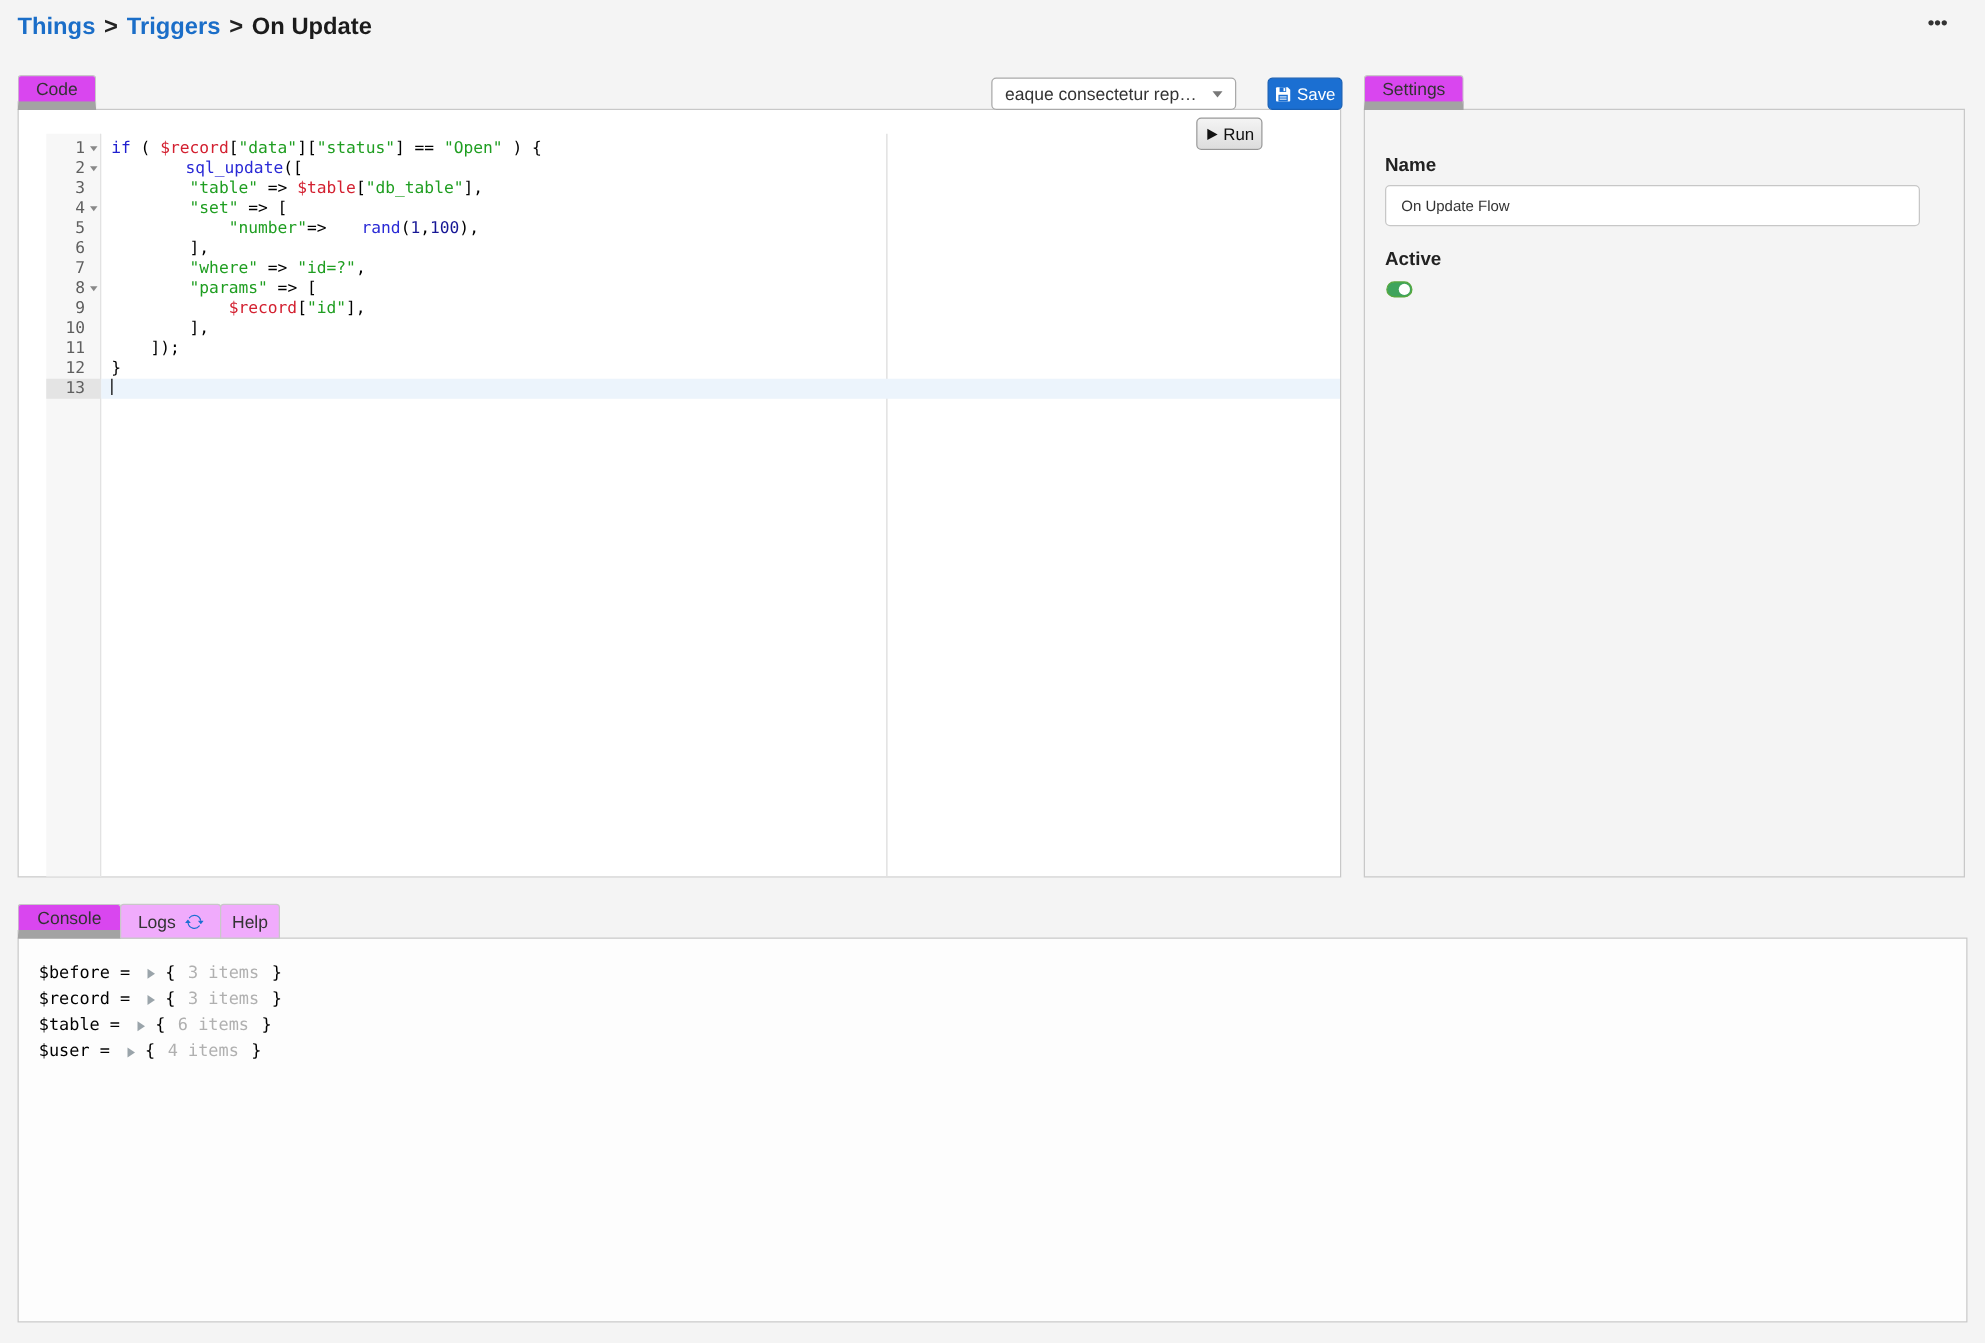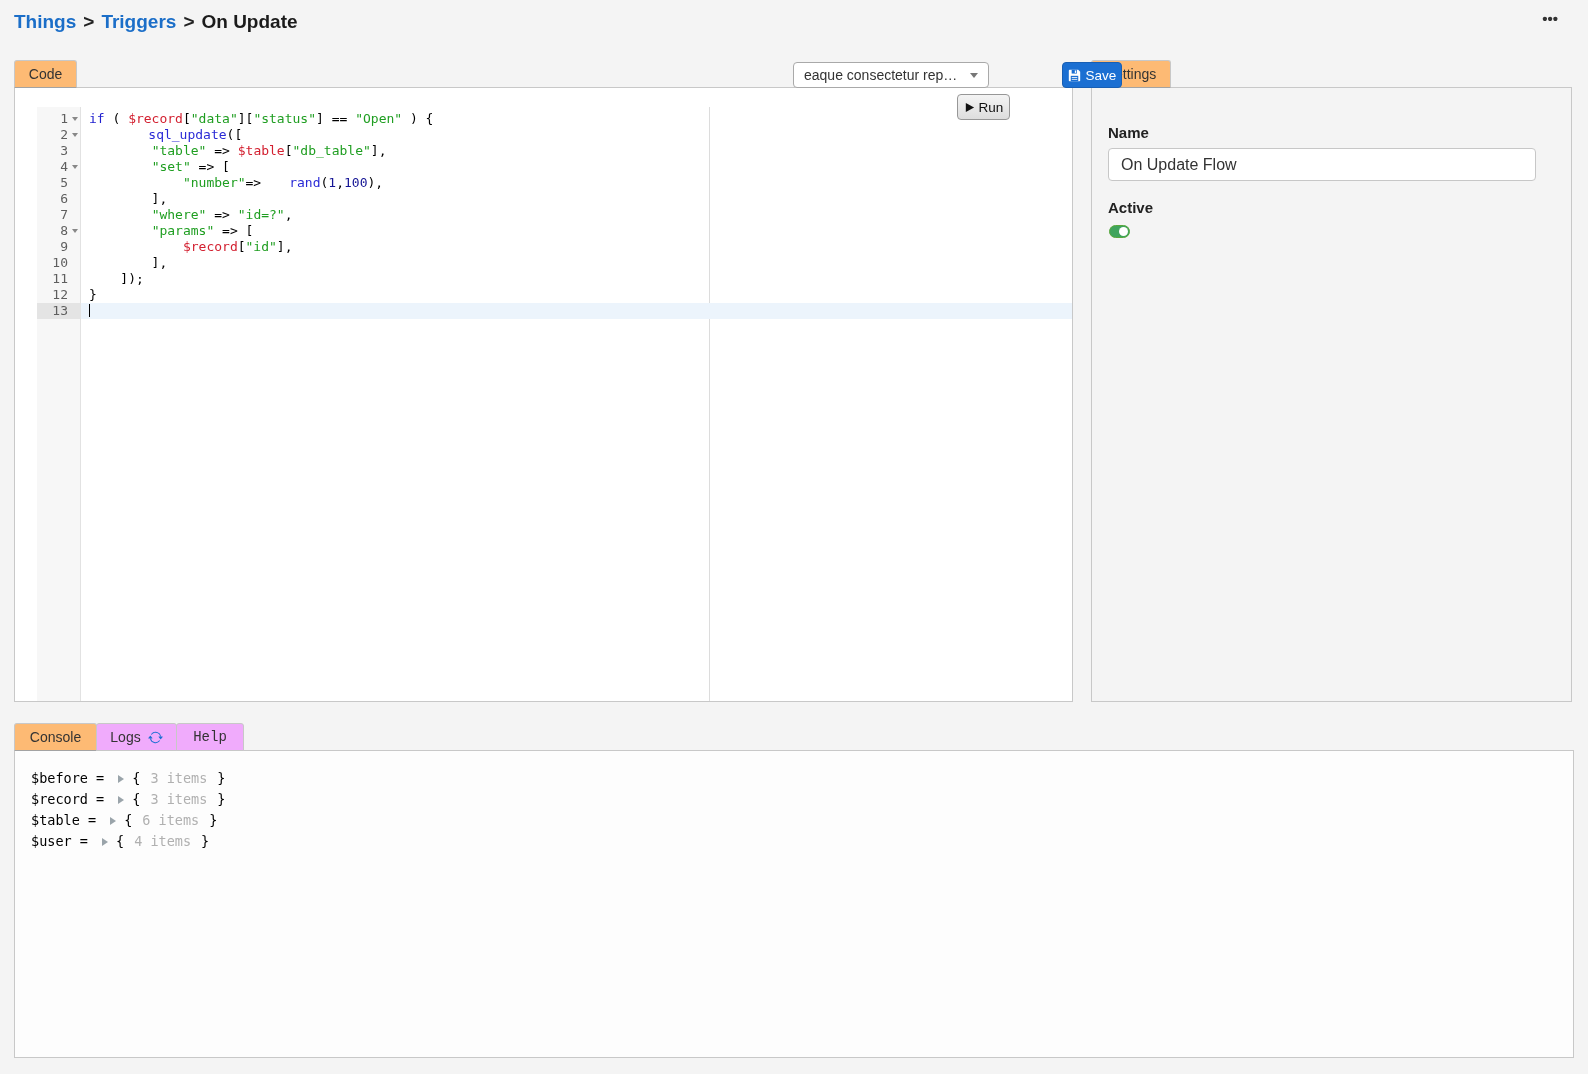--- a/index.html
+++ b/index.html
@@ -12,38 +12,38 @@
   
   .breadcrumb { position:absolute; left:14px; top:11px; font-size:19px; font-weight:bold; }
   .breadcrumb .crumb-link { color:#1b6ec8; cursor:pointer; }
   .breadcrumb .crumb-sep { color:#222; margin:0 7px; }
   .breadcrumb .crumb-current { color:#1b1b1b; }
   .more-menu { position:absolute; right:30px; top:10px; font-size:15px; font-weight:bold;
     color:#333; letter-spacing:0px; cursor:pointer; line-height:18px; }
   
   .tab { position:absolute; height:28px; display:flex; align-items:center; justify-content:center;
     font-size:14px; color:#333; border:1px solid #c8c8c8; border-radius:3px 3px 0 0; z-index:3; cursor:pointer; }
-  .tab.active { background:#fdba74; border-bottom:1px solid #a3a3a3; }
+  .tab.active { background:#d946ef; border-bottom:7px solid #a3a3a3; }
   .tab.inactive { background:#f0abfc; }
   
   .code-tab { left:14px; top:60px; width:63px; }
   .code-panel { position:absolute; left:14px; top:87px; width:1059px; height:615px;
     background:#fff; border:1px solid #c8c8c8; z-index:1; }
   .run-dropdown { position:absolute; left:755px; top:62px; width:196px; height:26px;
     background:#fff; border:1px solid #a9a9a9; border-radius:4px; display:flex; align-items:center;
     font-size:14px; color:#333; padding:0 10px; cursor:pointer; z-index:4;margin-left:38px; }
   .run-dropdown .dd-text { flex:1; white-space:nowrap; overflow:hidden; }
   .caret-down { width:0; height:0; border-left:4.5px solid transparent; border-right:4.5px solid transparent;
     border-top:5px solid #777; margin-left:6px; }
   .run-btn { position:absolute; left:957px; top:62px; width:53px; height:26px;
     background:linear-gradient(#f4f4f4,#dddddd); border:1px solid #979797; border-radius:4px;
     display:flex; align-items:center; justify-content:center; gap:4px; font-size:13.5px; color:#111; cursor:pointer; z-index:4;margin-top:32px; }
   .save-btn { position:absolute; left:1014px; top:62px; width:60px; height:26px;
     background:#1b6fd2; border:1px solid #185fb4; border-radius:4px;
-    display:flex; align-items:center; justify-content:center; gap:5px; font-size:13.5px; color:#fff; cursor:pointer; z-index:4;margin-left:48px; }
+    display:flex; align-items:center; justify-content:center; gap:5px; font-size:13.5px; color:#fff; cursor:pointer; z-index:4; }
   
   .editor { position:absolute; left:22px; top:19px; width:1035px; height:594px;
     font-family:"DejaVu Sans Mono", monospace; font-size:13px; line-height:16px; background:#fff; }
   .gutter-bg { position:absolute; left:0; top:0; bottom:0; width:44px; background:#f7f7f7;
     border-right:1px solid #e2e2e2; }
   .ruler { position:absolute; left:672px; top:0; bottom:0; width:1px; background:#dcdcdc; z-index:2; }
   .lines { position:absolute; left:0; top:4px; right:0; z-index:3; }
   .line { display:flex; height:16px; white-space:pre; }
   .line .gut { width:44px; display:flex; justify-content:flex-end; align-items:center; flex:none; }
   .line .num { color:#5f5f5f; font-size:13px; text-align:right; }
@@ -60,30 +60,30 @@
   .tk-num { color:#161695; }
   .tk-pl  { color:#000; }
   .cursor { display:inline-block; width:0; height:13px; border-left:1.5px solid #000; vertical-align:-2px; }
   
   .settings-tab { left:1091px; top:60px; width:80px; }
   .settings-panel { position:absolute; left:1091px; top:87px; width:481px; height:615px;
     background:#f4f4f4; border:1px solid #c8c8c8; z-index:1; }
   .field-label { position:absolute; left:16px; font-size:15px; font-weight:bold; color:#222; }
   .name-label { top:36px; }
   .name-input { position:absolute; left:16px; top:60px; width:428px; height:33px;
-    border:1px solid #c7c7c7; border-radius:4px; background:#fff; font-size:16px; color:#333;
+    border:1px solid #c7c7c7; border-radius:4px; background:#fff; font-size:12px; color:#333;
     padding:0 12px; font-family:"Liberation Sans", sans-serif; outline:none; }
   .active-label { top:111px; }
   .toggle { position:absolute; left:17px; top:137px; width:21px; height:13px; border-radius:7px;
     background:#3fa45c; border:1px solid #58a83c; cursor:pointer; }
   .toggle .knob { position:absolute; right:1px; top:1px; width:9px; height:9px; border-radius:50%; background:#fff; }
   
   .console-tab { left:14px; top:723px; width:83px; }
   .logs-tab { left:96px; top:723px; width:81px; gap:7px; }
-  .help-tab { left:176px; top:723px; width:68px;font-family:Liberation Mono, monospace; }
+  .help-tab { left:176px; top:723px; width:48px; }
   .console-panel { position:absolute; left:14px; top:750px; width:1560px; height:308px;
     background:#fdfdfd; border:1px solid #c8c8c8; z-index:1; }
   .console-output { position:absolute; left:16px; top:17px; right:10px;
     font-family:"DejaVu Sans Mono", monospace; font-size:13.5px; color:#000; line-height:21px; }
   .console-entry { white-space:pre; display:flex; align-items:center; height:21px; }
   .cexp { width:0; height:0; border-top:4.5px solid transparent; border-bottom:4.5px solid transparent;
     border-left:6px solid #9aa4aa; margin:0 8px 0 6px; cursor:pointer; }
   .citems { color:#b0b0b0; margin:12px 10px; }
   .refresh-icon svg { display:block; }
 </style>

